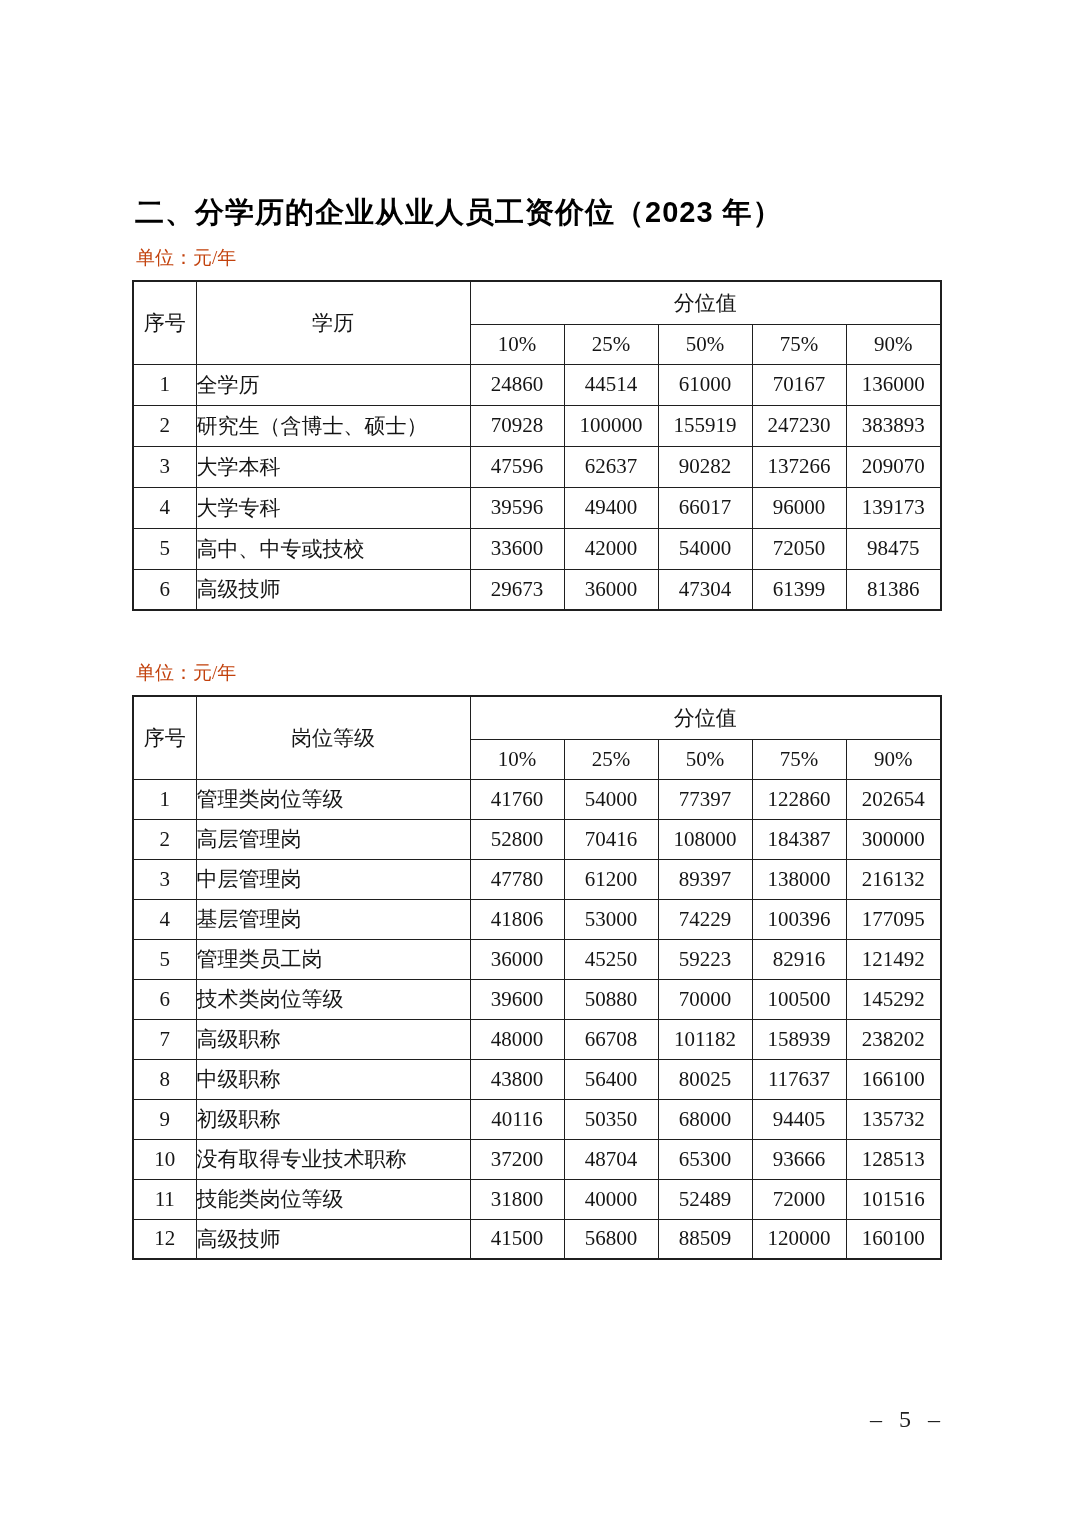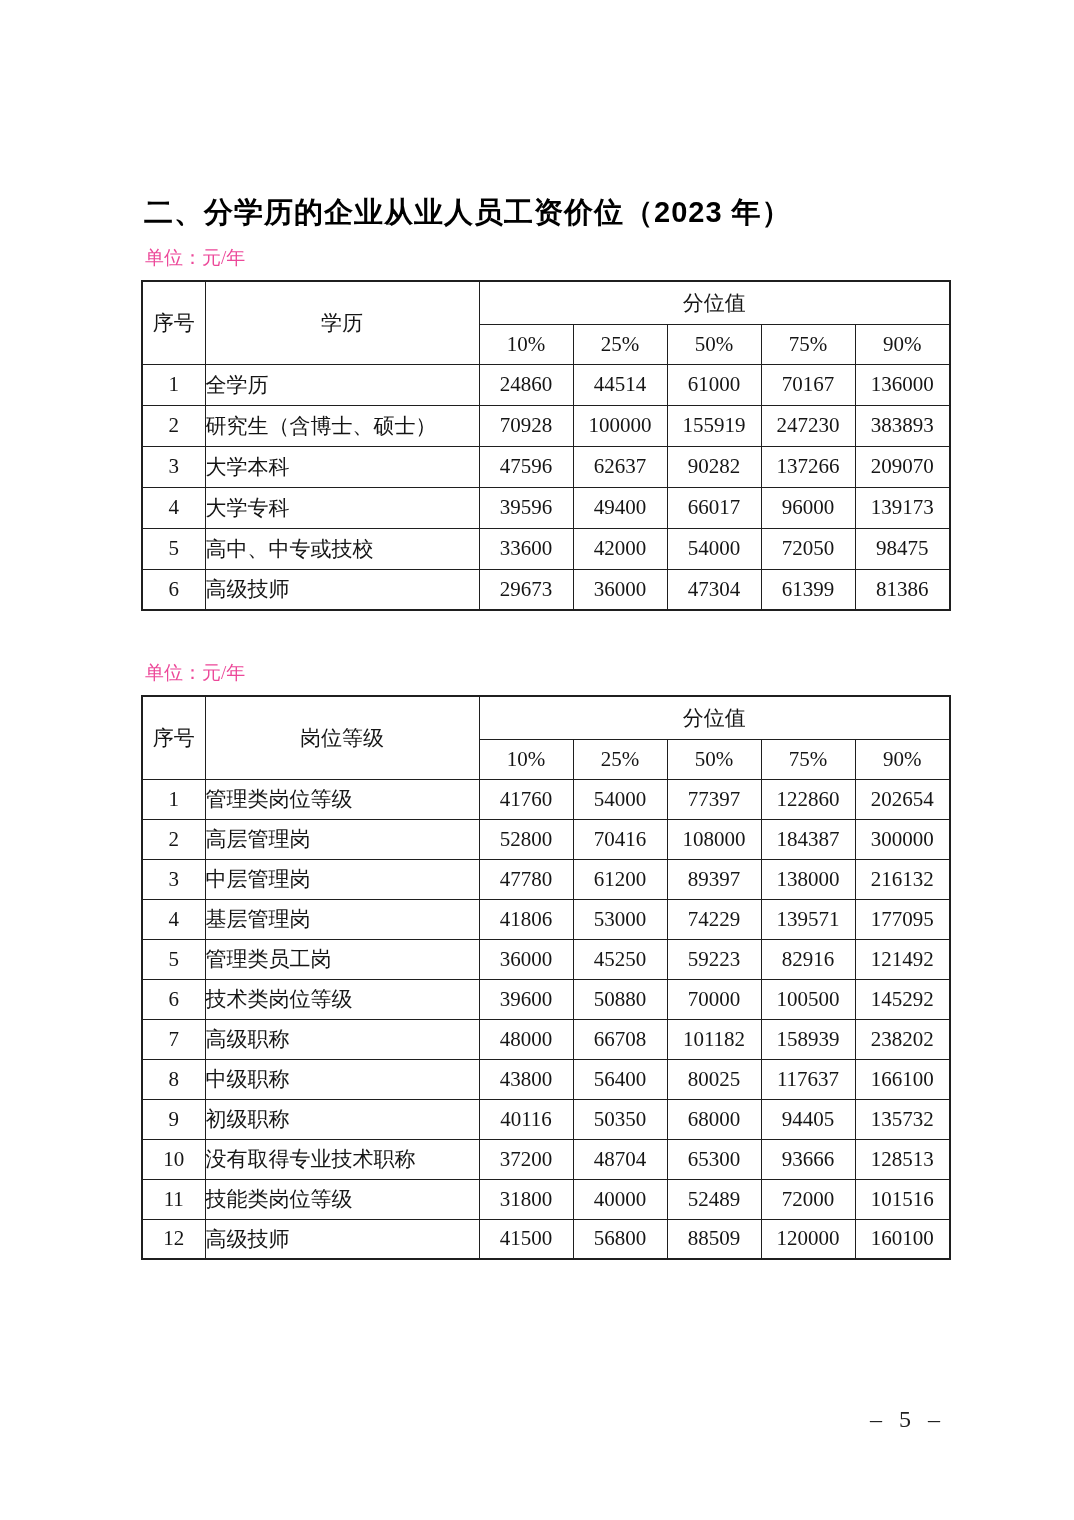--- a/index.html
+++ b/index.html
@@ -12,40 +12,40 @@
     color: #111111;
     overflow: hidden;
   }
   .page {
     position: absolute;
     inset: 0;
     background: #ffffff;
   }
   .doc-section {
     position: absolute;
-    left: 133px;
+    left: 124px;
     width: 808px;
   }
   .sec-0 { top: 193px; }
   .sec-1 { top: 646px; }
   .section-title {
     margin-left: 11px;
     font-family: "Liberation Sans", "DejaVu Sans", sans-serif;
     font-weight: bold;
     font-size: 29px;
     line-height: 38px;
     letter-spacing: 1px;
     color: #000000;
     white-space: nowrap;
   }
   .unit-label {
     margin: 15px 0 11px 12px;
     font-size: 19px;
     line-height: 23px;
-    color: #ec4899;
+    color: #c2410c;
   }
   table.wage-table {
     width: 808px;
     table-layout: fixed;
     border-collapse: collapse;
     border: 2px solid #1f1f1f;
     margin-left: 8px;
   }
   .wage-table th, .wage-table td {
     border: 1px solid #1f1f1f;
@@ -218,21 +218,21 @@
             <td class="c-val">89397</td>
             <td class="c-val">138000</td>
             <td class="c-val">216132</td>
           </tr>
           <tr>
             <td class="c-no">4</td>
             <td class="c-label">基层管理岗</td>
             <td class="c-val">41806</td>
             <td class="c-val">53000</td>
             <td class="c-val">74229</td>
-            <td class="c-val">139571</td>
+            <td class="c-val">100396</td>
             <td class="c-val">177095</td>
           </tr>
           <tr>
             <td class="c-no">5</td>
             <td class="c-label">管理类员工岗</td>
             <td class="c-val">36000</td>
             <td class="c-val">45250</td>
             <td class="c-val">59223</td>
             <td class="c-val">82916</td>
             <td class="c-val">121492</td>

